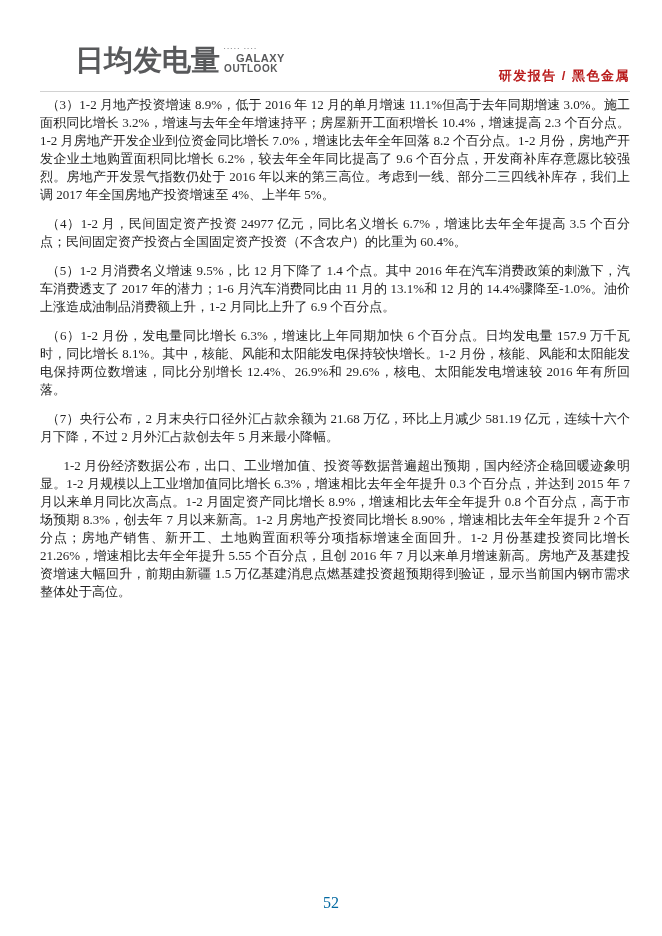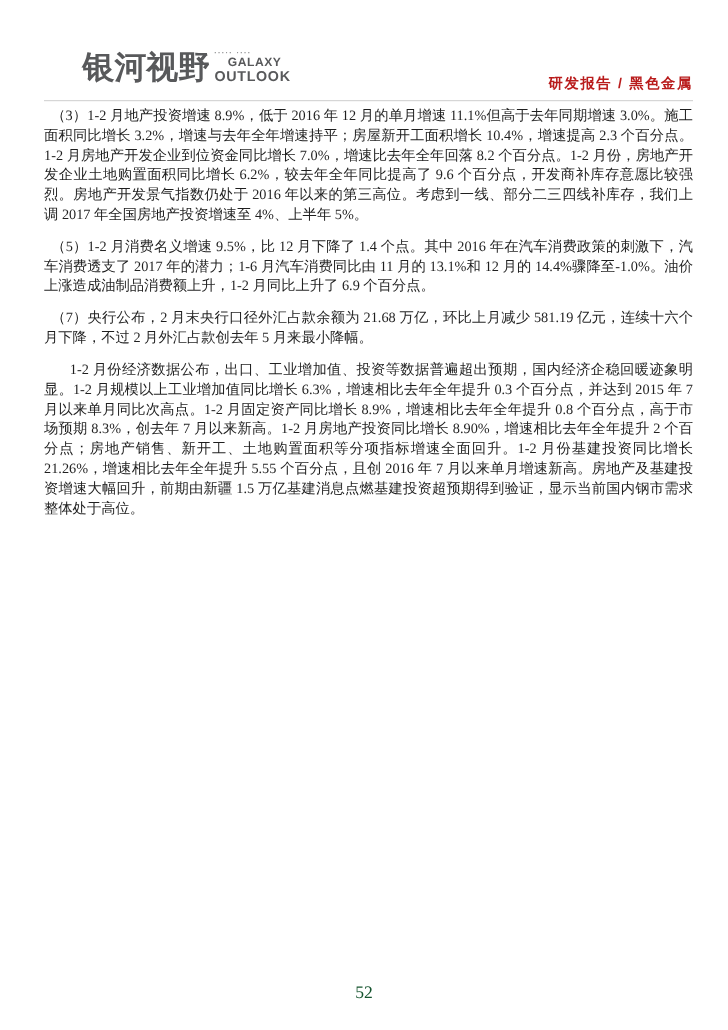--- a/index.html
+++ b/index.html
@@ -44,21 +44,21 @@
     padding-bottom: 1px;
   }
   .logo-dots {
     font-size: 4px;
     letter-spacing: 2px;
     color: #8d8e90;
     margin-bottom: 2px;
     white-space: nowrap;
   }
   .logo-galaxy { font-size: 11px; font-weight: bold; letter-spacing: 0.5px; margin-left: 12px; }
-  .logo-outlook { font-size: 13px;  font-weight: bold; letter-spacing: 0.6px; }
+  .logo-outlook { font-size: 10px;  font-weight: bold; letter-spacing: 0.6px; }
   .header-right {
     position: absolute;
     right: 0;
     bottom: 5px;
     font-family: "Liberation Sans", "DejaVu Sans", sans-serif;
     font-size: 13px;
     font-weight: bold;
     color: #b91c1c;
     letter-spacing: 1.5px;
     white-space: nowrap;
@@ -83,44 +83,46 @@
   .body-text p { margin: 0 0 11px 0; }
   p.num   { text-indent: 0.5em; }
   p.plain { text-indent: 1.8em; }
   .page-number {
     position: absolute;
     bottom: 24px;
     left: 0;
     width: 100%;
     text-align: center;
     font-size: 16px;
-    color: #14532d;
+    color: #0369a1;
   }
 </style>
 </head>
 <body>
 
 <div class="page">
 
   <header class="header">
     <div class="logo">
-      <span class="logo-cn">银河视野</span>
+      <span class="logo-cn">日均发电量</span>
       <span class="logo-en">
         <span class="logo-dots">▪▪▪▪▪ ▪▪▪▪</span>
         <span class="logo-galaxy">GALAXY</span>
         <span class="logo-outlook">OUTLOOK</span>
       </span>
     </div>
     <div class="header-right">研发报告 / 黑色金属</div>
   </header>
 
   <div class="header-rule"></div>
 
   <main class="body-text">
     <p class="num">（3）1-2 月地产投资增速 8.9%，低于 2016 年 12 月的单月增速 11.1%但高于去年同期增速 3.0%。施工面积同比增长 3.2%，增速与去年全年增速持平；房屋新开工面积增长 10.4%，增速提高 2.3 个百分点。1-2 月房地产开发企业到位资金同比增长 7.0%，增速比去年全年回落 8.2 个百分点。1-2 月份，房地产开发企业土地购置面积同比增长 6.2%，较去年全年同比提高了 9.6 个百分点，开发商补库存意愿比较强烈。房地产开发景气指数仍处于 2016 年以来的第三高位。考虑到一线、部分二三四线补库存，我们上调 2017 年全国房地产投资增速至 4%、上半年 5%。</p>
+    <p class="num">（4）1-2 月，民间固定资产投资 24977 亿元，同比名义增长 6.7%，增速比去年全年提高 3.5 个百分点；民间固定资产投资占全国固定资产投资（不含农户）的比重为 60.4%。</p>
     <p class="num">（5）1-2 月消费名义增速 9.5%，比 12 月下降了 1.4 个点。其中 2016 年在汽车消费政策的刺激下，汽车消费透支了 2017 年的潜力；1-6 月汽车消费同比由 11 月的 13.1%和 12 月的 14.4%骤降至-1.0%。油价上涨造成油制品消费额上升，1-2 月同比上升了 6.9 个百分点。</p>
+    <p class="num">（6）1-2 月份，发电量同比增长 6.3%，增速比上年同期加快 6 个百分点。日均发电量 157.9 万千瓦时，同比增长 8.1%。其中，核能、风能和太阳能发电保持较快增长。1-2 月份，核能、风能和太阳能发电保持两位数增速，同比分别增长 12.4%、26.9%和 29.6%，核电、太阳能发电增速较 2016 年有所回落。</p>
     <p class="num">（7）央行公布，2 月末央行口径外汇占款余额为 21.68 万亿，环比上月减少 581.19 亿元，连续十六个月下降，不过 2 月外汇占款创去年 5 月来最小降幅。</p>
     <p class="plain">1-2 月份经济数据公布，出口、工业增加值、投资等数据普遍超出预期，国内经济企稳回暖迹象明显。1-2 月规模以上工业增加值同比增长 6.3%，增速相比去年全年提升 0.3 个百分点，并达到 2015 年 7 月以来单月同比次高点。1-2 月固定资产同比增长 8.9%，增速相比去年全年提升 0.8 个百分点，高于市场预期 8.3%，创去年 7 月以来新高。1-2 月房地产投资同比增长 8.90%，增速相比去年全年提升 2 个百分点；房地产销售、新开工、土地购置面积等分项指标增速全面回升。1-2 月份基建投资同比增长 21.26%，增速相比去年全年提升 5.55 个百分点，且创 2016 年 7 月以来单月增速新高。房地产及基建投资增速大幅回升，前期由新疆 1.5 万亿基建消息点燃基建投资超预期得到验证，显示当前国内钢市需求整体处于高位。</p>
   </main>
 
   <div class="page-number">52</div>
 
 </div>
 
 </body></html>

